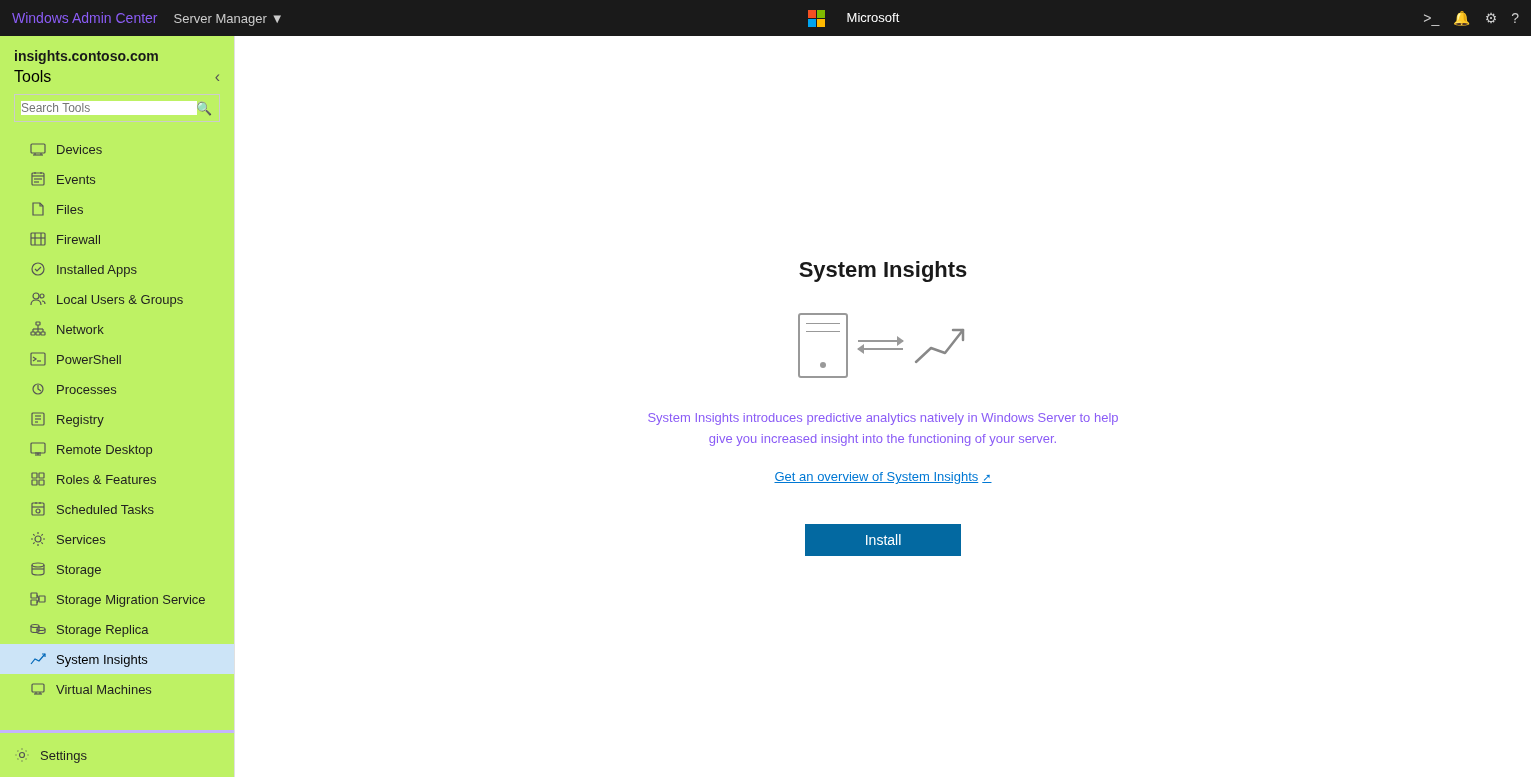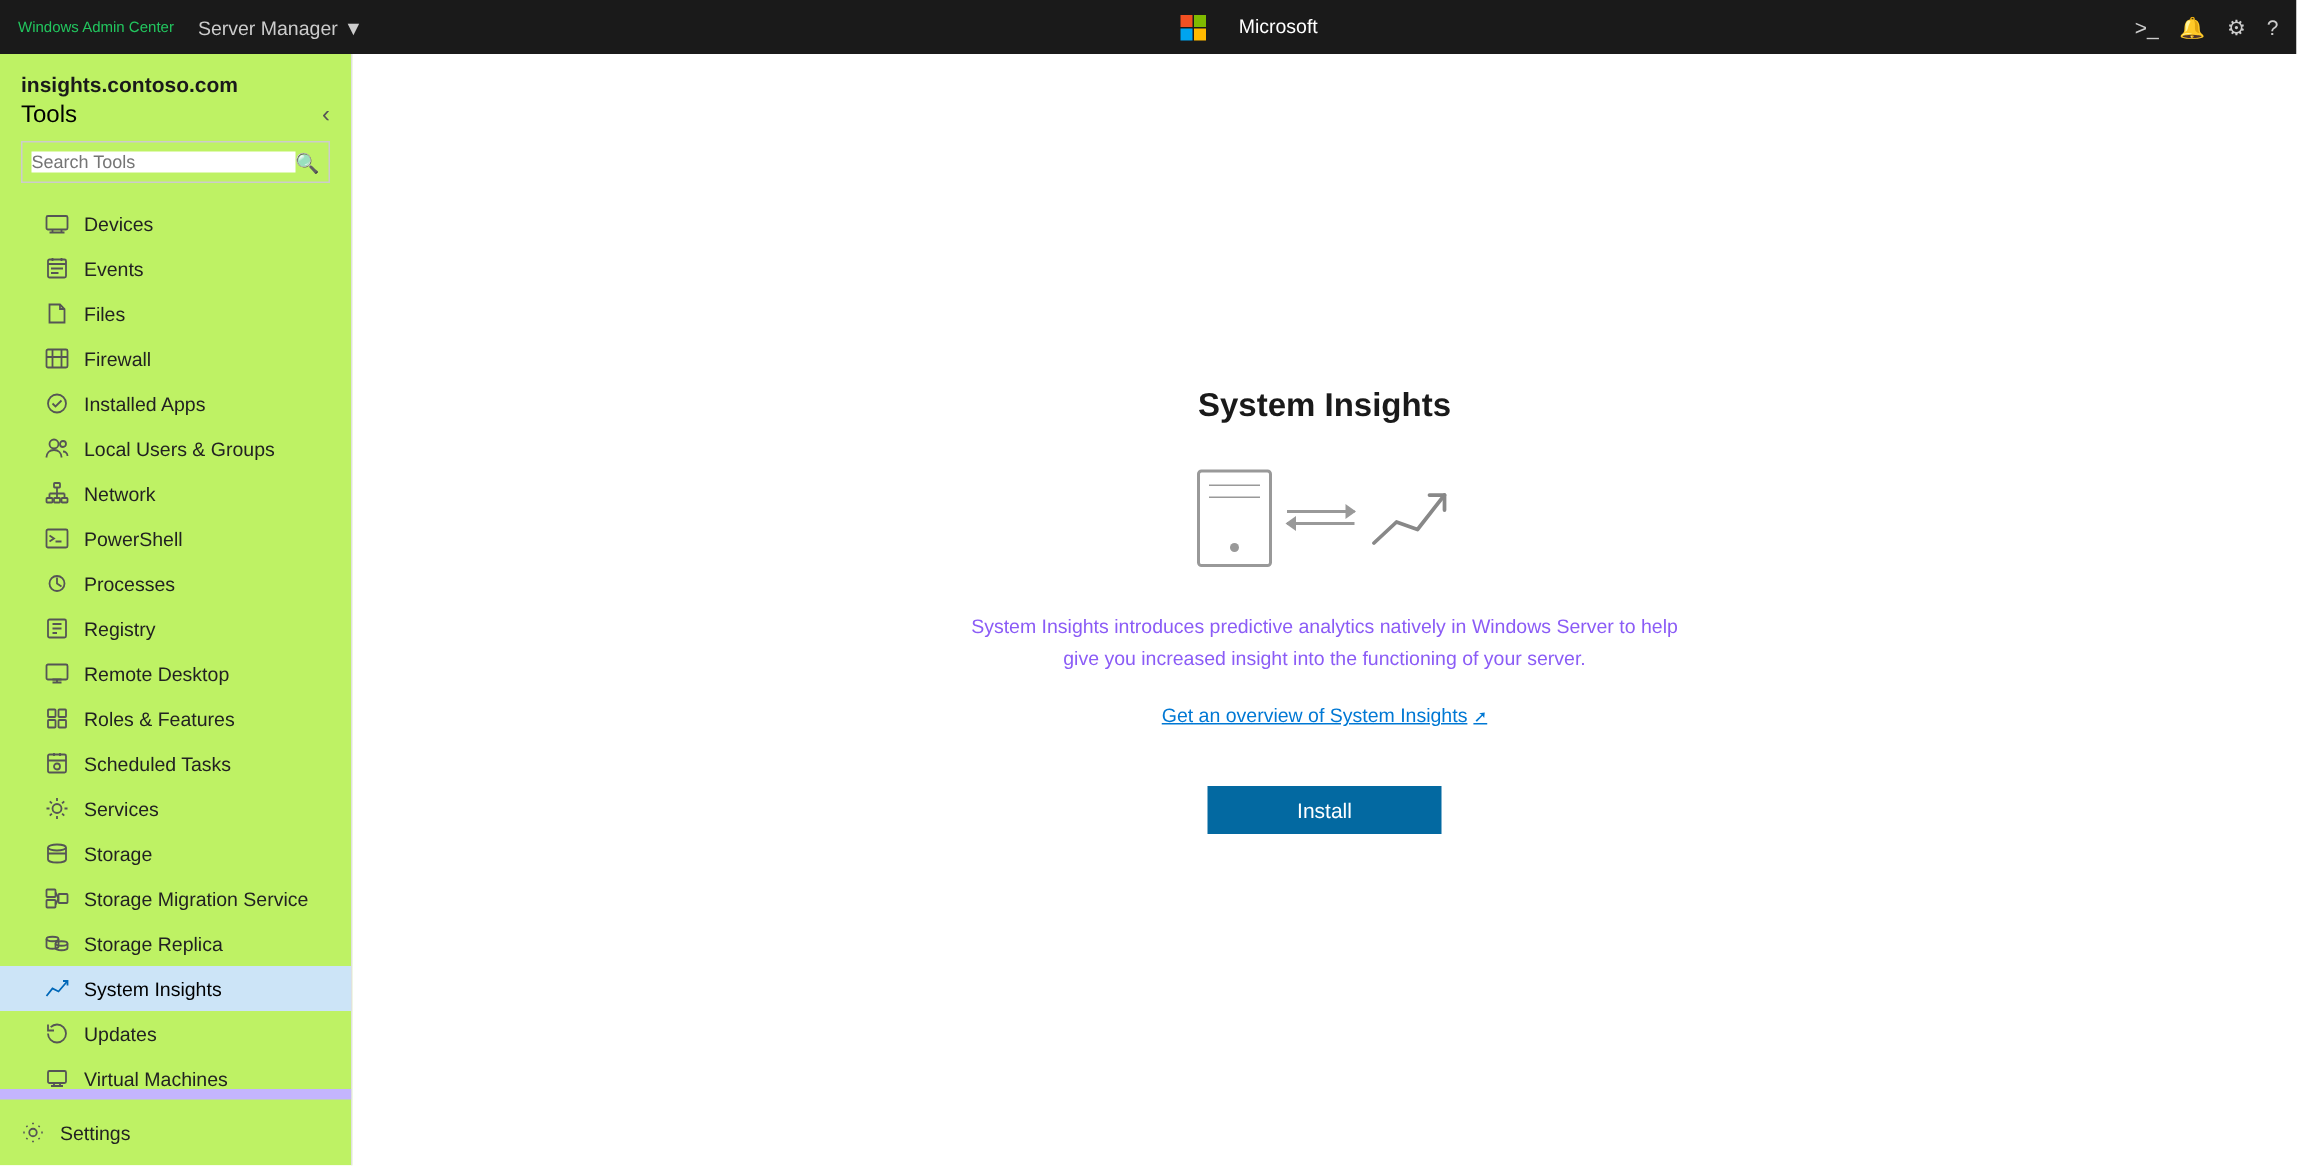--- a/index.html
+++ b/index.html
@@ -9,21 +9,21 @@
     .topbar {
       background: #1a1a1a;
       color: #fff;
       height: 36px;
       display: flex;
       align-items: center;
       padding: 0 12px;
       gap: 16px;
       flex-shrink: 0;
     }
-    .topbar-brand { font-size: 10px; color: #22c55e; white-space: nowrap; }
+    .topbar-brand { font-size: 14px; color: #8b5cf6; white-space: nowrap; }
     .topbar-server-manager { display: flex; align-items: center; gap: 4px; cursor: pointer; color: #ccc; font-size: 13px; }
     .topbar-center { flex: 1; display: flex; justify-content: center; align-items: center; }
     .microsoft-logo { display: flex; align-items: flex-start; gap: 22px; }
     .ms-squares { display: grid; grid-template-columns: 8px 8px; grid-template-rows: 8px 8px; gap: 1px; }
     .ms-sq1 { background: #f25022; }
     .ms-sq2 { background: #7fba00; }
     .ms-sq3 { background: #00a4ef; }
     .ms-sq4 { background: #ffb900; }
     .ms-text { color: #fff; font-size: 13px; }
     .topbar-icons { display: flex; align-items: center; gap: 14px; }
@@ -66,21 +66,21 @@
     .nav-item {
       display: flex; align-items: center; gap: 10px;
       padding: 7px 30px;
       cursor: pointer; color: #222; font-size: 13px;
       white-space: nowrap;
     }
     .nav-item.active { background: #cce4f7; color: #000; }
     .nav-icon { width: 16px; height: 16px; display: flex; align-items: center; justify-content: center; flex-shrink: 0; }
     .nav-icon svg { width: 16px; height: 16px; }
 
-    .sidebar-footer { padding: 8px 14px; border-top: 7px solid #c4b5fd; }
+    .sidebar-footer { padding: 8px 14px; border-top: 3px solid #c4b5fd; }
 
     
     .content {
       flex: 1;
       display: flex;
       flex-direction: column;
       align-items: center;
       justify-content: center;
       padding: 40px;
       background: #fff;
@@ -406,29 +406,20 @@
       <div class="nav-item active">
         <span class="nav-icon">
           <svg viewBox="0 0 16 16" fill="none" stroke="#0067b8" stroke-width="1.2">
               <polyline points="1,13 5,8 9,10 15,3"></polyline>
               <polyline points="12,3 15,3 15,6"></polyline>
             </svg>
         </span>
         <span>System Insights</span>
       </div>
 
-      <div class="nav-item">
-        <span class="nav-icon">
-          <svg viewBox="0 0 16 16" fill="none" stroke="#555" stroke-width="1.2">
-              <path d="M2 8a6 6 0 1 0 6-6 6 6 0 0 0-4.2 1.8"></path>
-              <polyline points="2,2 2,6 6,6"></polyline>
-            </svg>
-        </span>
-        <span>Updates</span>
-      </div>
 
       <div class="nav-item">
         <span class="nav-icon">
           <svg viewBox="0 0 16 16" fill="none" stroke="#555" stroke-width="1.2">
               <rect x="2" y="3" width="12" height="8" rx="1"></rect>
               <line x1="6" y1="11" x2="6" y2="13"></line>
               <line x1="10" y1="11" x2="10" y2="13"></line>
               <line x1="4" y1="13" x2="12" y2="13"></line>
             </svg>
         </span>

